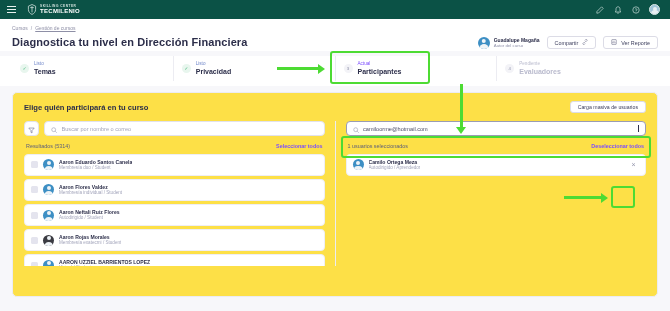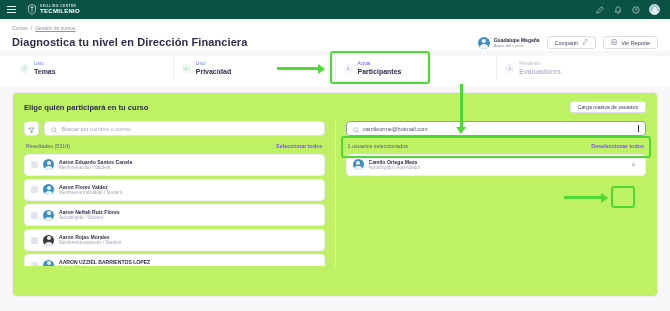--- a/index.html
+++ b/index.html
@@ -77,21 +77,21 @@
   .step-txt { line-height:1.3; }
   .step-state { font-size:4.6px; display:block; }
   .step-state.done { color:#6f86c9; }
   .step-state.actual { color:#7c4dff; }
   .step-state.pend { color:#b9bacd; }
   .step-name { font-size:7px; font-weight:700; color:#2c2e4a; display:block; }
   .step-name.muted { color:#b9bacd; font-weight:600; }
 
   
   .card {
-    background:#bef264; margin:6px 12px 0 12px; border:1px solid #ececf2;
+    background:#fde047; margin:6px 12px 0 12px; border:1px solid #ececf2;
     border-radius:5px; height:205px; position:relative; overflow:hidden;
   }
   .card-head { display:flex; align-items:center; padding:8px 11px 0 11px; }
   .card-title { font-size:7.6px; font-weight:700; color:#2c2e4a; }
   .card-head .btn-outline { margin-left:auto; font-size:5.2px; height:12px; }
 
   .panels { display:flex; padding:8px 11px 0 11px; gap:10px; }
   .panel { flex:1; min-width:0; }
 
   .search-row { display:flex; gap:5px; align-items:center; }

